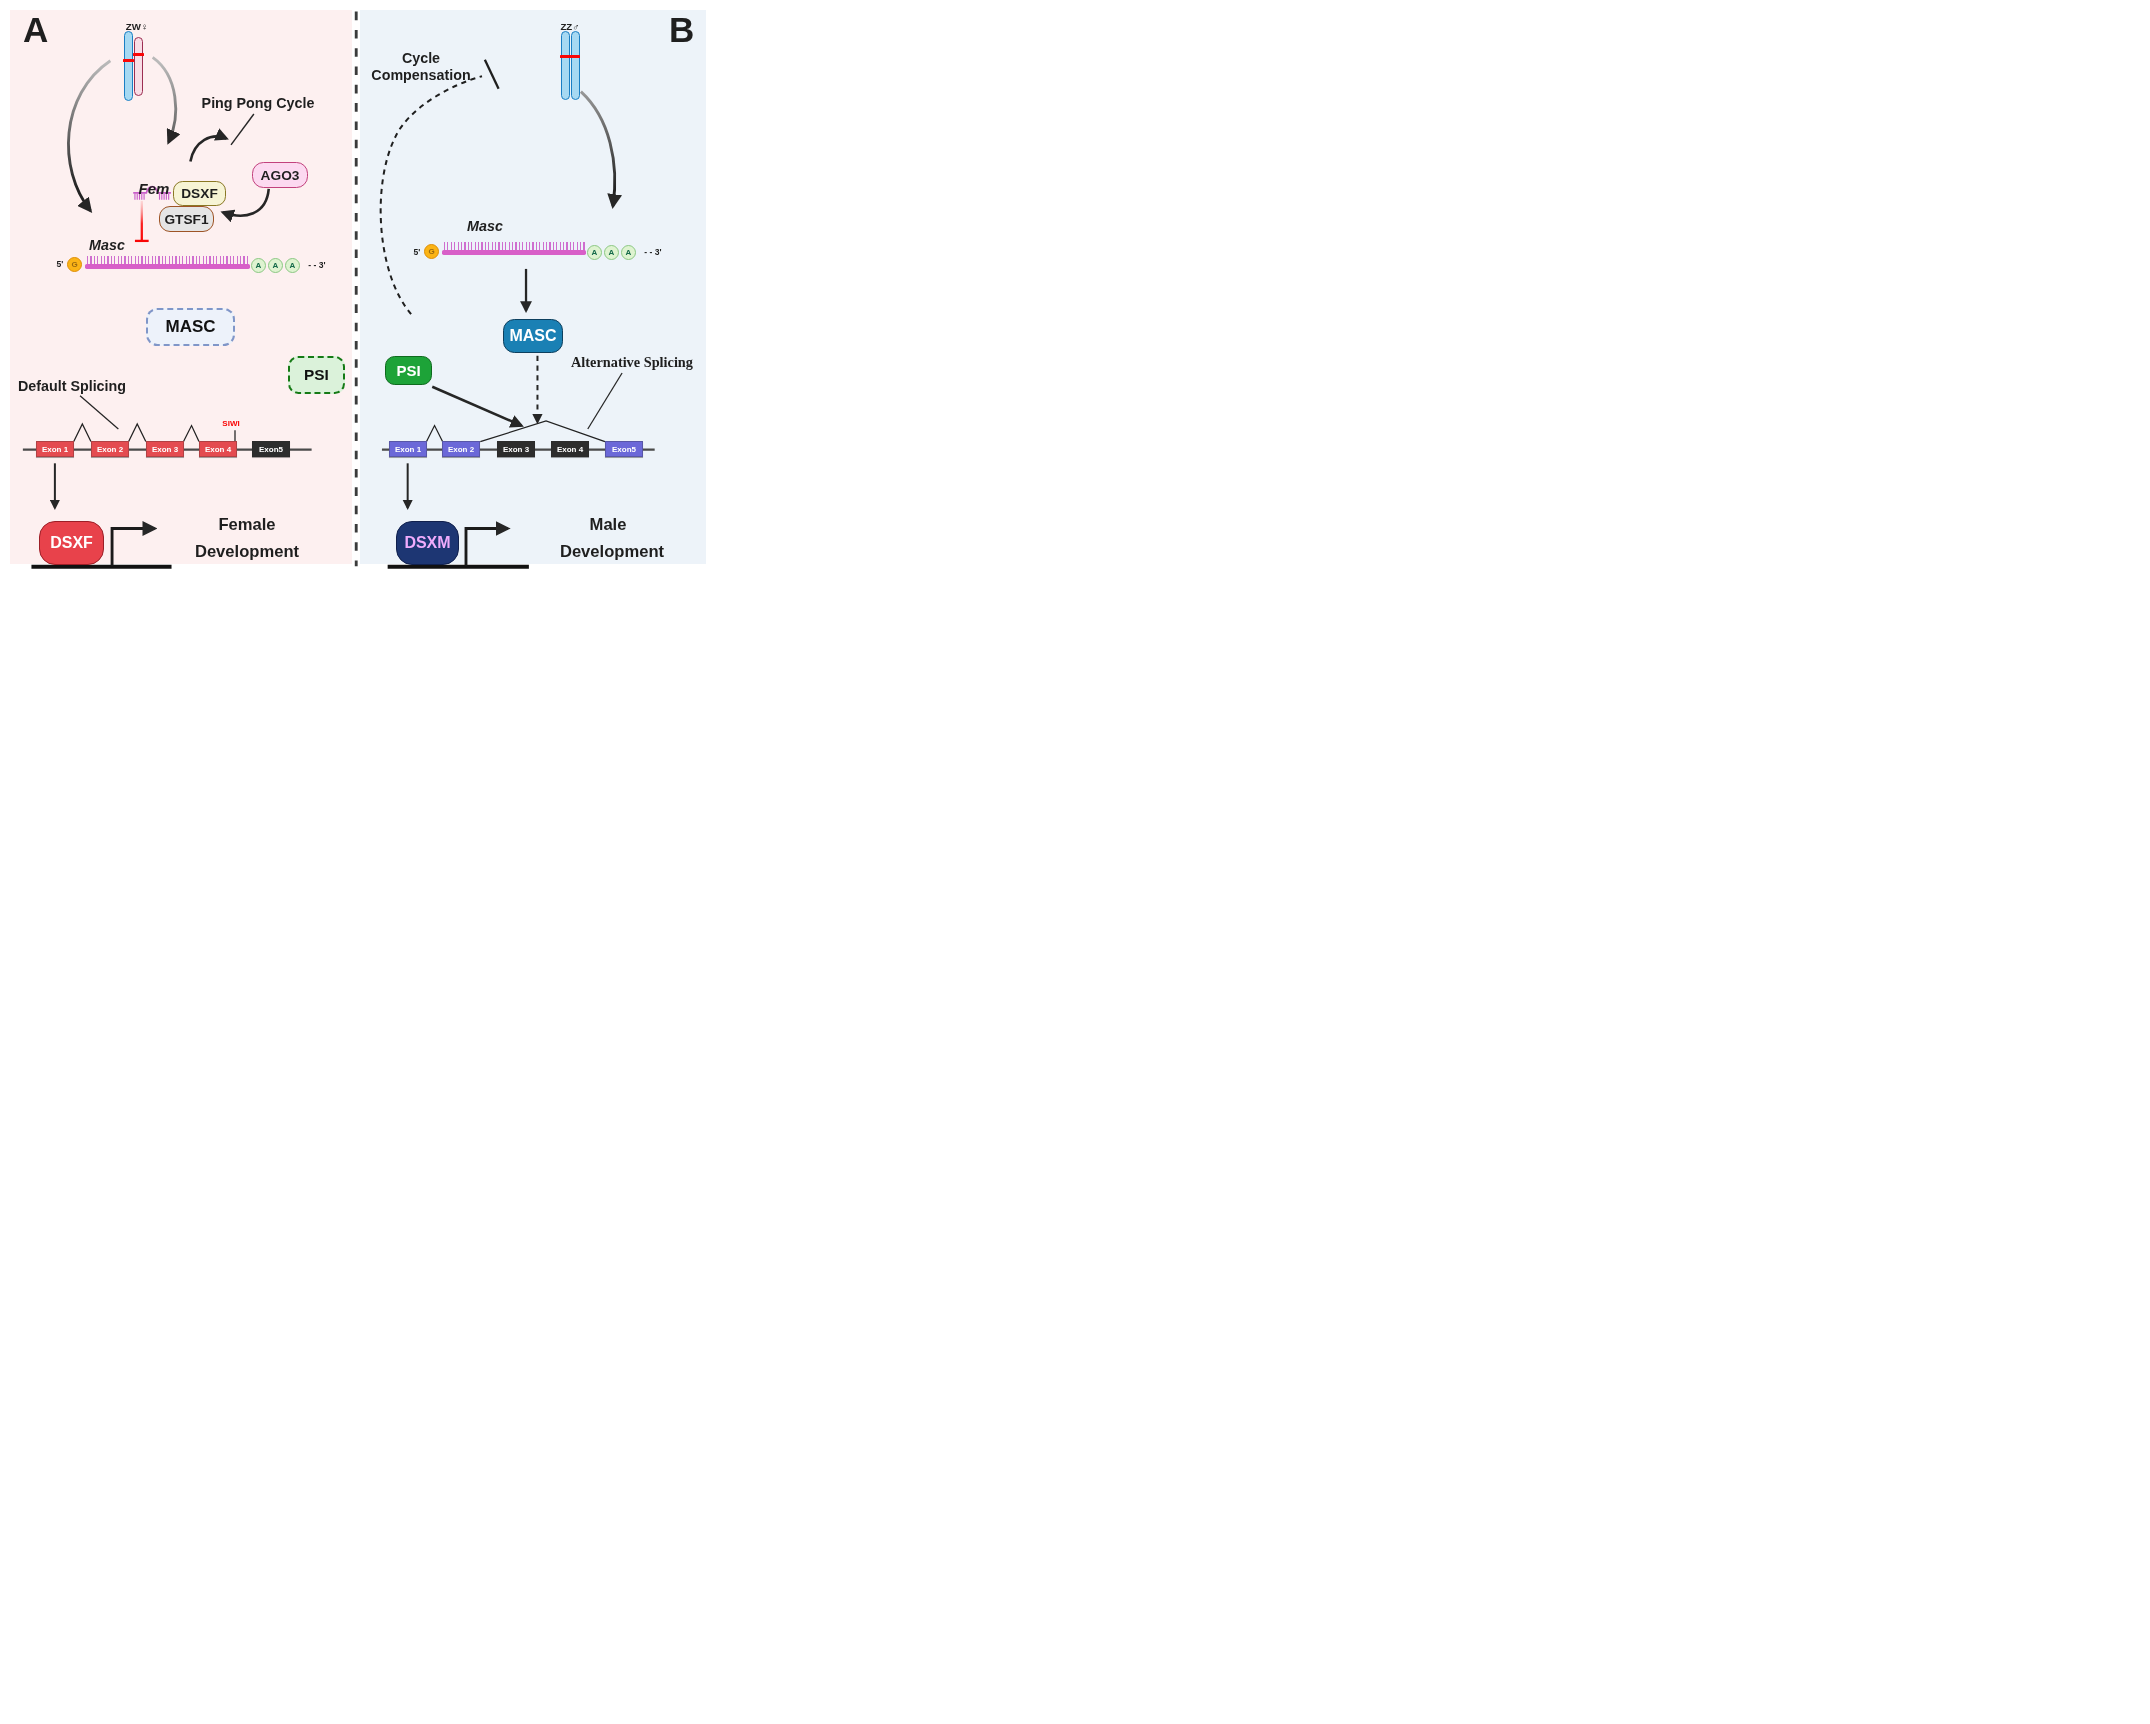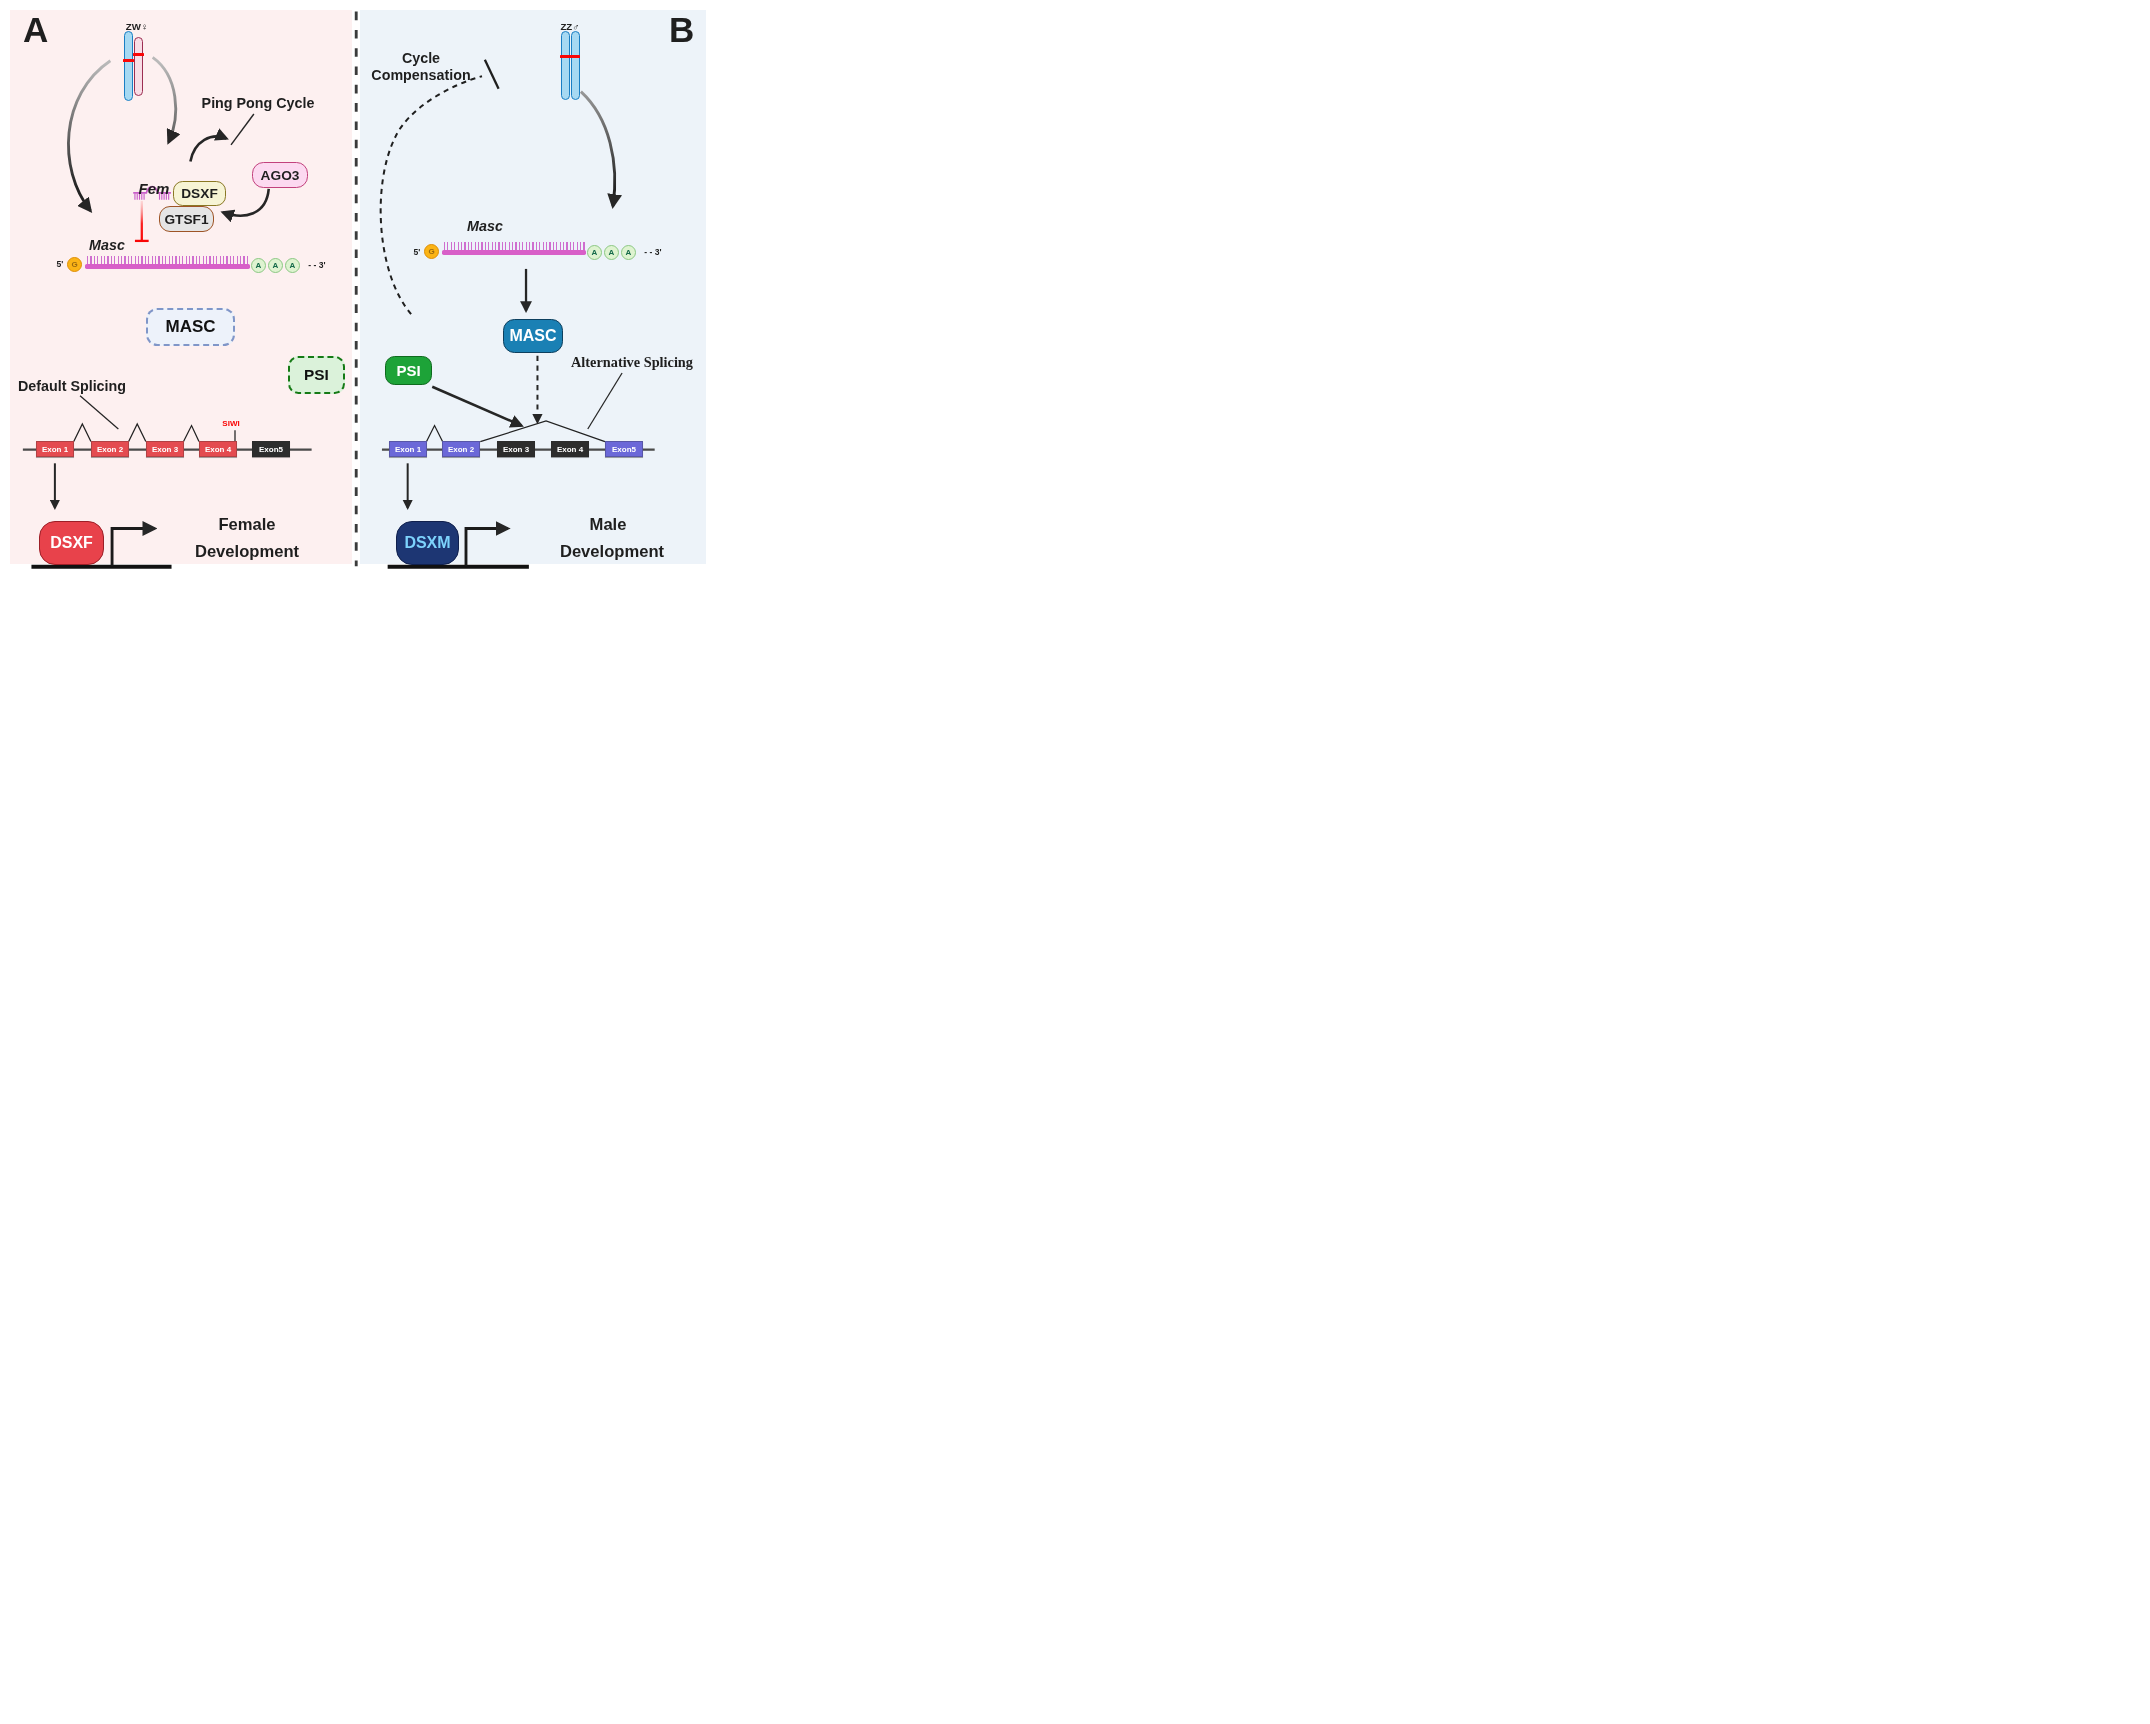--- a/index.html
+++ b/index.html
@@ -234,20 +234,20 @@
   <div class="exon exblk" style="left:497px;top:441px;">
     <span>Exon 3</span>
     </div>
   <div class="exon exblk" style="left:551px;top:441px;">
     <span>Exon 4</span>
     </div>
   <div class="exon expur" style="left:605px;top:441px;">
     <span>Exon5</span>
     </div>
 
-  <div class="pbox" style="left:396px;top:521px;width:63px;height:44px;border-radius:16px;background:#1d3673;border:1.7px solid #10204d;font-size:16px;color:#7dd3fc;">
+  <div class="pbox" style="left:396px;top:521px;width:63px;height:44px;border-radius:16px;background:#1d3673;border:1.7px solid #10204d;font-size:16px;color:#f0abfc;">
     <span>DSXM</span>
   </div>
   <div class="abs ctr dev" style="left:608px;top:525px;">Male</div>
   <div class="abs ctr dev" style="left:612px;top:552px;">Development</div>
 
 </div>
 
 
 </body></html>

